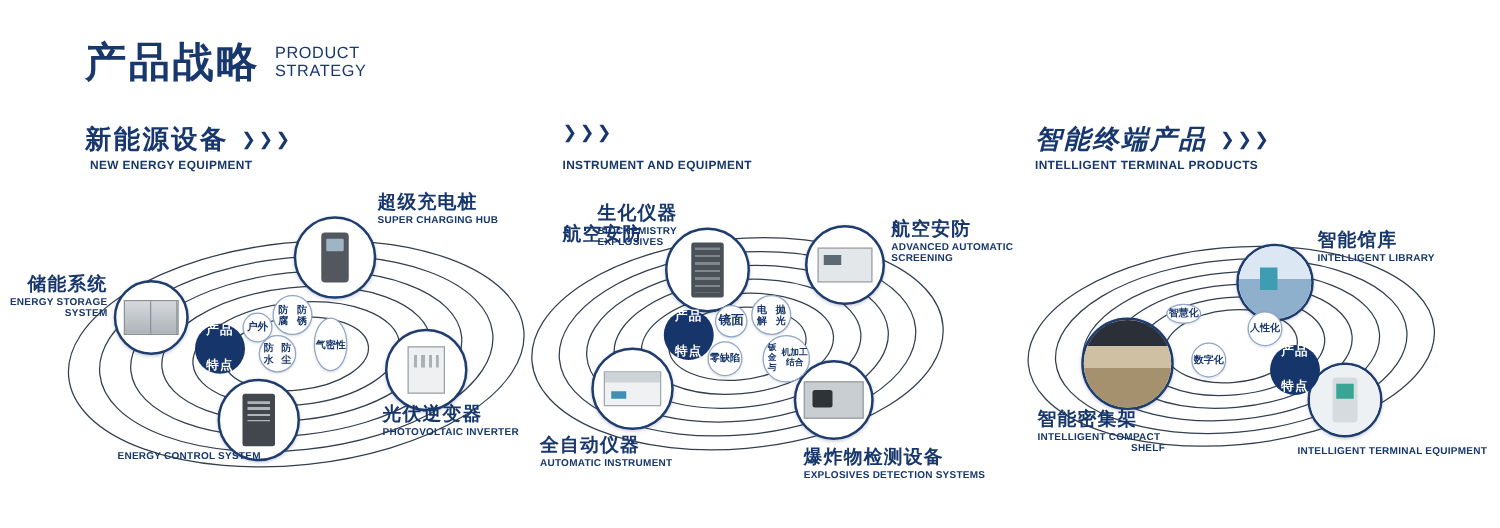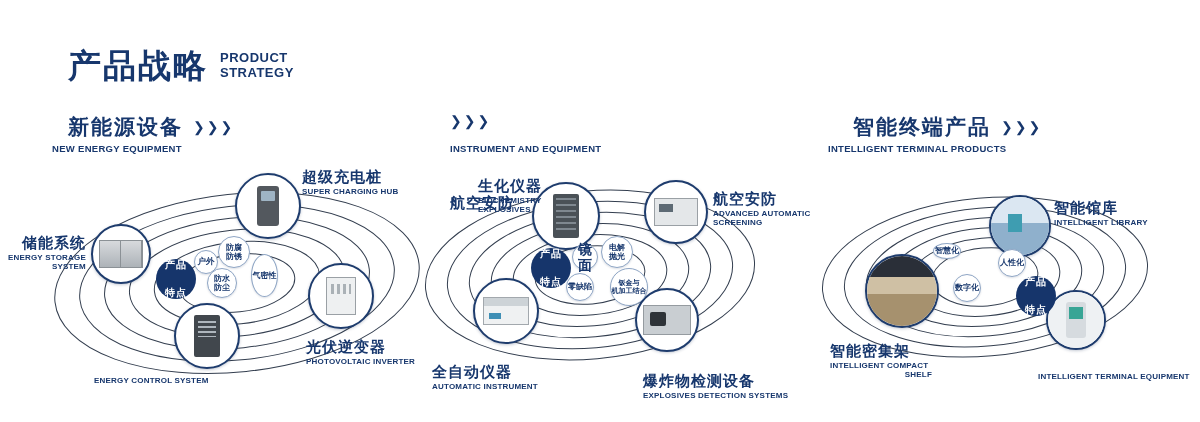--- a/index.html
+++ b/index.html
@@ -1,25 +1,25 @@
 <!DOCTYPE html>
 <html><head>
 <meta charset="utf-8">
 <style>
   * { margin:0; padding:0; box-sizing:border-box; }
   html,body { background:#ffffff; }
   .canvas {
     position:relative; width:1200px; height:422px; background:#ffffff;
     font-family:"Liberation Sans","DejaVu Sans",sans-serif; color:#17376d; overflow:hidden;
   }
-  .abs { position:absolute;margin-top:16px; }
+  .abs { position:absolute; }
 
   
   .main-title { font-size:33px; font-weight:700; letter-spacing:2px; }
-  .sub2 { font-size:13px; font-weight:700; line-height:1.15; letter-spacing:0.5px; }
+  .sub2 { font-size:13px; font-weight:400; line-height:1.15; letter-spacing:0.5px; }
   .tagline { font-size:25px; font-weight:700; letter-spacing:2px; }
 
   
   .sec-head { display:flex; align-items:center; gap:10px; }
   .sec-title { font-size:21px; font-weight:700; letter-spacing:2px; white-space:nowrap; }
   .chev { font-size:14px; font-weight:700; letter-spacing:2px; }
   .sec-en { font-size:9.5px; font-weight:700; letter-spacing:0.3px; white-space:nowrap; }
 
   
   .orbits { position:absolute; overflow:visible; }
@@ -36,21 +36,21 @@
   .en { font-size:8px; font-weight:700; letter-spacing:0.2px; white-space:nowrap; }
 
   
   .badge {
     position:absolute; width:40px; height:40px; border-radius:50%; background:#16356b; color:#fff;
     display:flex; flex-direction:column; align-items:center; justify-content:space-between;
     font-size:10px; font-weight:700; line-height:1.25; z-index:6; letter-spacing:1px;
   }
   .bubble {
     position:absolute; border-radius:50%; background:#fff; border:1px solid #8fa6c5; color:#17376d;
-    display:flex; flex-direction:column; align-items:center; justify-content:center; text-align:center;
+    display:flex; flex-direction:row; align-items:center; justify-content:center; text-align:center;
     font-weight:700; z-index:5; box-shadow:0 1px 2px rgba(20,40,80,.15); line-height:1.15;
   }
   .bubble span { display:block; }
 
   
   .img-charger{width:22px;height:40px;background:#53585e;border-radius:3px;position:relative;}
   .img-charger::before{content:"";position:absolute;left:4px;top:5px;width:14px;height:10px;background:#9fb4c4;border-radius:1px;}
   .img-storage{width:44px;height:28px;background:linear-gradient(180deg,#d7dadd,#adb3b8);border:1px solid #8b9196;display:flex;}
   .img-storage i{flex:1;border-right:1px solid #8b9196;}
   .img-inverter{width:30px;height:38px;background:#eef0f1;border:1px solid #9aa0a5;position:relative;}
@@ -82,21 +82,21 @@
   <div class="abs sub2" style="left:220px;top:35px;">
     <div>PRODUCT</div>
     <div>STRATEGY</div>
   </div>
 
   <div>
     <div class="abs sec-head" style="left:68px;top:97px;">
       <span class="sec-title">新能源设备</span>
       <span class="chev">❯❯❯</span>
     </div>
-    <div class="abs sec-en" style="left:52px;top:127px;">NEW ENERGY EQUIPMENT</div>
+    <div class="abs sec-en" style="left:72px;top:127px;">NEW ENERGY EQUIPMENT</div>
 
     <svg class="orbits" style="left:47px;top:188px;" width="380" height="190">
       <g transform="rotate(-6 190 95)">
         <ellipse cx="190" cy="95" rx="183" ry="89"></ellipse>
         <ellipse cx="190" cy="95" rx="158" ry="77"></ellipse>
         <ellipse cx="190" cy="95" rx="133" ry="65"></ellipse>
         <ellipse cx="190" cy="95" rx="108" ry="53"></ellipse>
         <ellipse cx="190" cy="95" rx="83" ry="41"></ellipse>
         <ellipse cx="190" cy="95" rx="58" ry="29"></ellipse>
       </g>
@@ -202,38 +202,38 @@
     </div>
     <div class="abs label" style="left:643px;top:356px;">
       <div class="zh">爆炸物检测设备</div>
       <div class="en">EXPLOSIVES DETECTION SYSTEMS</div>
     </div>
 
     <div class="badge" style="left:531px;top:248px;">
       <span>产品</span>
       <span>特点</span>
     </div>
-    <div class="bubble" style="left:572px;top:244px;width:26px;height:26px;font-size:14px;">
+    <div class="bubble" style="left:572px;top:244px;width:26px;height:26px;font-size:10px;">
       <span>镜面</span>
     </div>
     <div class="bubble" style="left:601px;top:236px;width:32px;height:32px;font-size:8px;">
       <span>电解</span>
       <span>抛光</span>
     </div>
     <div class="bubble" style="left:566px;top:273px;width:28px;height:28px;font-size:8px;">
       <span>零缺陷</span>
     </div>
     <div class="bubble" style="left:610px;top:268px;width:38px;height:38px;font-size:7px;">
       <span>钣金与</span>
       <span>机加工结合</span>
     </div>
   </div>
 
   <div>
-    <div class="abs sec-head" style="left:853px;top:97px;">
+    <div class="abs sec-head" style="left:828px;top:97px;font-style:italic;">
       <span class="sec-title">智能终端产品</span>
       <span class="chev">❯❯❯</span>
     </div>
     <div class="abs sec-en" style="left:828px;top:127px;">INTELLIGENT TERMINAL PRODUCTS</div>
 
     <svg class="orbits" style="left:815px;top:195px;" width="340" height="164">
       <g transform="rotate(-5 170 82)">
         <ellipse cx="170" cy="82" rx="163" ry="79"></ellipse>
         <ellipse cx="170" cy="82" rx="141" ry="69"></ellipse>
         <ellipse cx="170" cy="82" rx="119" ry="59"></ellipse>

